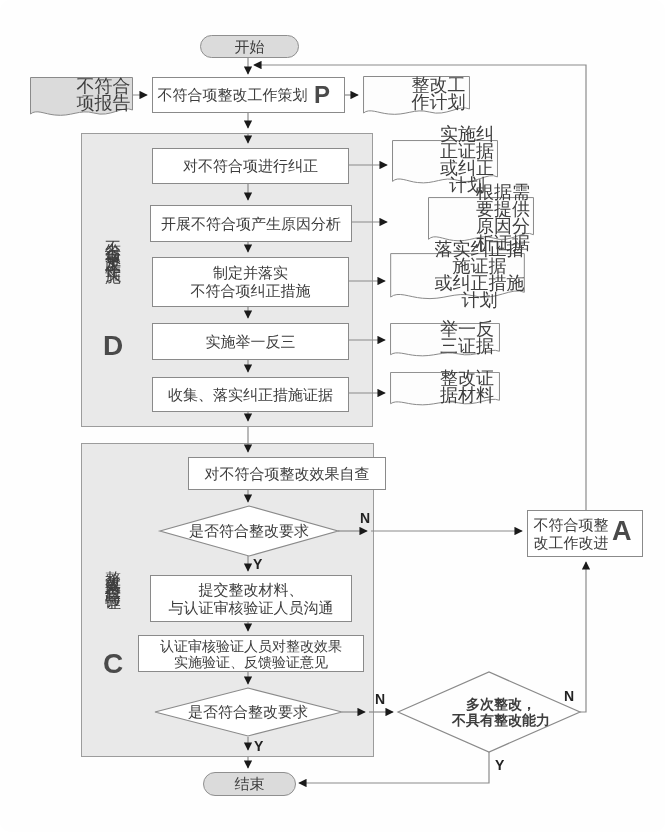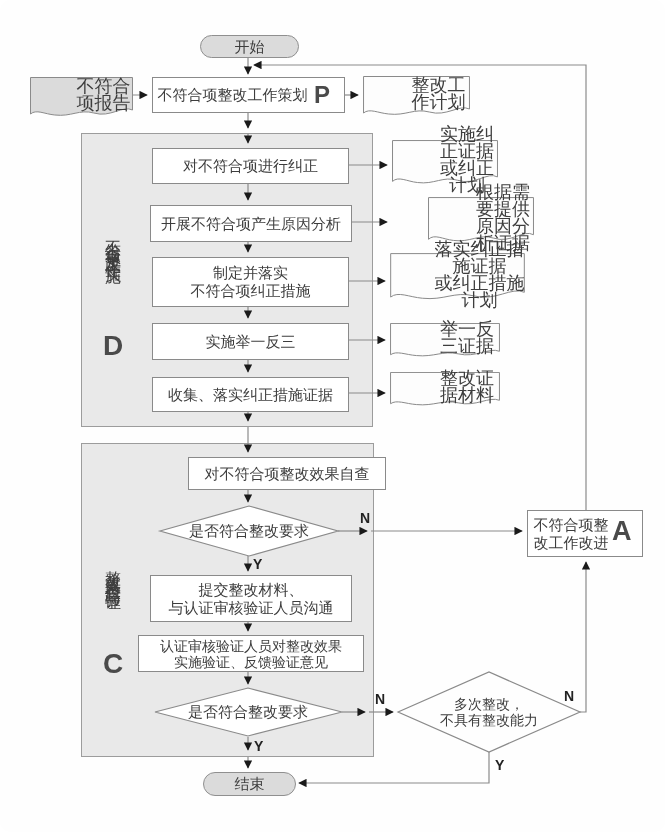--- a/index.html
+++ b/index.html
@@ -178,21 +178,21 @@
   <div class="node dtext" style="left:160px;top:700px;width:176px;height:24px;">
     <span>是否符合整改要求</span>
   </div>
 
   <div class="node pbox" style="left:527px;top:510px;width:116px;height:47px;padding-right:28px;box-sizing:border-box;">
     <span>不符合项整
 改工作改进</span>
   </div>
   <div class="corner-letter" style="left:612px;top:516px;font-size:27px;">A</div>
 
-  <div class="node dtext small2" style="left:408px;top:690px;width:162px;height:44px;">
+  <div class="node dtext small2" style="left:420px;top:690px;width:162px;height:44px;font-weight:bold;">
     <span>多次整改，
 不具有整改能力</span>
   </div>
 
   <div class="yn" style="left:360px;top:510px;">N</div>
   <div class="yn" style="left:253px;top:556px;">Y</div>
   <div class="yn" style="left:375px;top:691px;">N</div>
   <div class="yn" style="left:564px;top:688px;">N</div>
   <div class="yn" style="left:254px;top:738px;">Y</div>
   <div class="yn" style="left:495px;top:757px;">Y</div>

